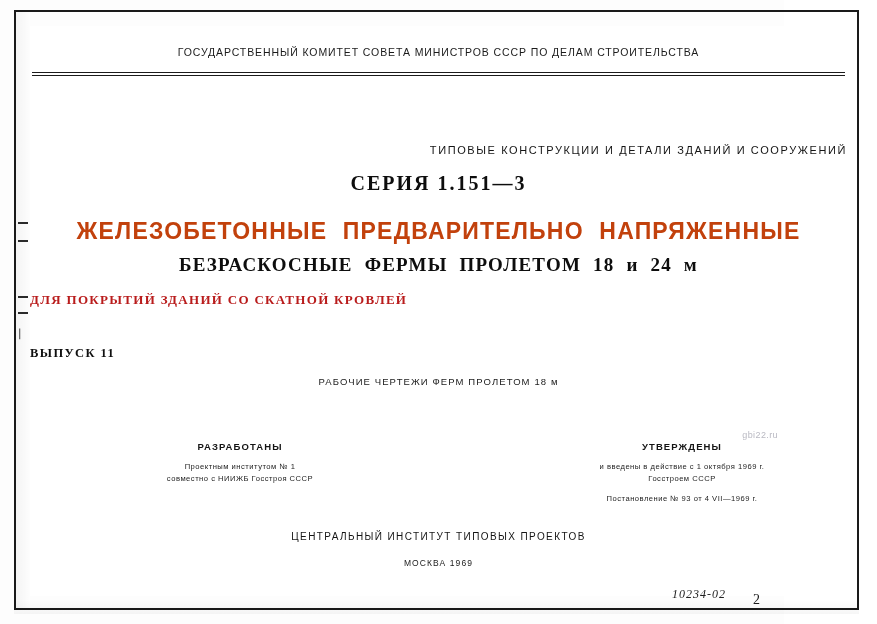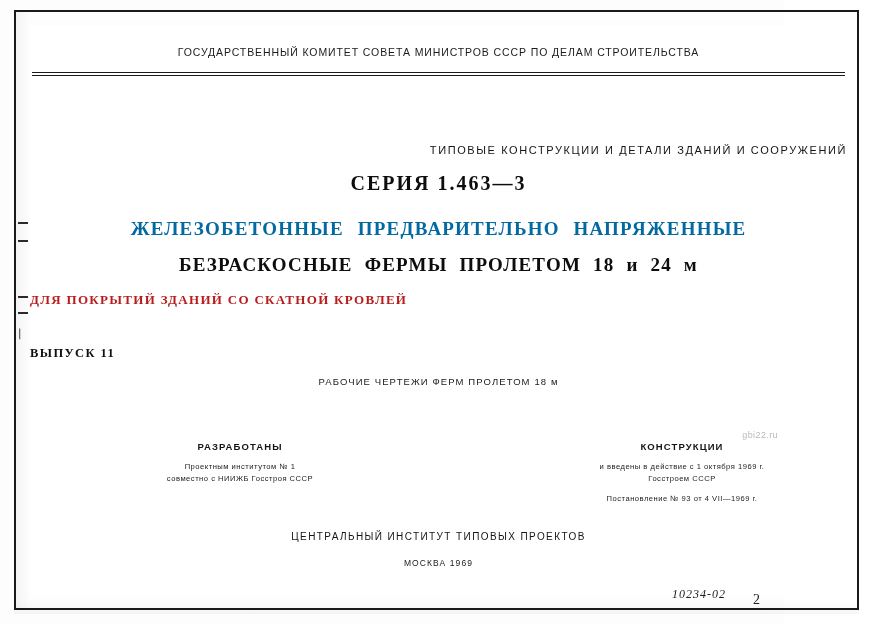--- a/index.html
+++ b/index.html
@@ -96,25 +96,25 @@
     letter-spacing: 2px;
     color: #0d0d0d;
     font-family: "Liberation Serif", serif;
   }
   .main-title-1 {
     position: absolute;
     top: 192px;
     left: 0;
     right: 0;
     text-align: center;
-    font-size: 19px;
+    font-size: 23px;
     font-weight: bold;
     letter-spacing: 1.2px;
-    color: #0369a1;
-    font-family: Liberation Serif, serif;
+    color: #c2410c;
+    font-family: Liberation Sans, sans-serif;
     word-spacing: 8px;
   }
   .main-title-2 {
     position: absolute;
     top: 228px;
     left: 0;
     right: 0;
     text-align: center;
     font-size: 19px;
     font-weight: bold;
@@ -286,37 +286,37 @@
   <div class="sheet">
 
     <div class="header-band">
       <div class="org-line">ГОСУДАРСТВЕННЫЙ КОМИТЕТ СОВЕТА МИНИСТРОВ СССР ПО ДЕЛАМ СТРОИТЕЛЬСТВА</div>
       <div class="rule-top"></div>
       <div class="rule-top2"></div>
     </div>
 
     <div class="subtitle-1">ТИПОВЫЕ КОНСТРУКЦИИ И ДЕТАЛИ ЗДАНИЙ И СООРУЖЕНИЙ</div>
 
-    <div class="series">СЕРИЯ 1.463—3</div>
+    <div class="series">СЕРИЯ 1.151—3</div>
 
     <div class="main-title-1">ЖЕЛЕЗОБЕТОННЫЕ ПРЕДВАРИТЕЛЬНО НАПРЯЖЕННЫЕ</div>
     <div class="main-title-2">БЕЗРАСКОСНЫЕ ФЕРМЫ ПРОЛЕТОМ 18 и 24 м</div>
     <div class="main-title-3">ДЛЯ ПОКРЫТИЙ ЗДАНИЙ СО СКАТНОЙ КРОВЛЕЙ</div>
 
     <div class="issue">ВЫПУСК 11</div>
     <div class="issue-sub">РАБОЧИЕ ЧЕРТЕЖИ ФЕРМ ПРОЛЕТОМ 18 м</div>
 
     <div class="block-left">
       <div class="block-title">РАЗРАБОТАНЫ</div>
       <div class="block-line">Проектным институтом № 1</div>
       <div class="block-line">совместно с НИИЖБ Госстроя СССР</div>
     </div>
 
     <div class="block-right">
-      <div class="block-title">КОНСТРУКЦИИ</div>
+      <div class="block-title">УТВЕРЖДЕНЫ</div>
       <div class="block-line">и введены в действие с 1 октября 1969 г.</div>
       <div class="block-line">Госстроем СССР</div>
       <div class="block-line spaced">Постановление № 93 от 4 VII—1969 г.</div>
     </div>
 
     <div class="footer-inst">ЦЕНТРАЛЬНЫЙ ИНСТИТУТ ТИПОВЫХ ПРОЕКТОВ</div>
     <div class="footer-city">МОСКВА 1969</div>
 
   </div>
 

